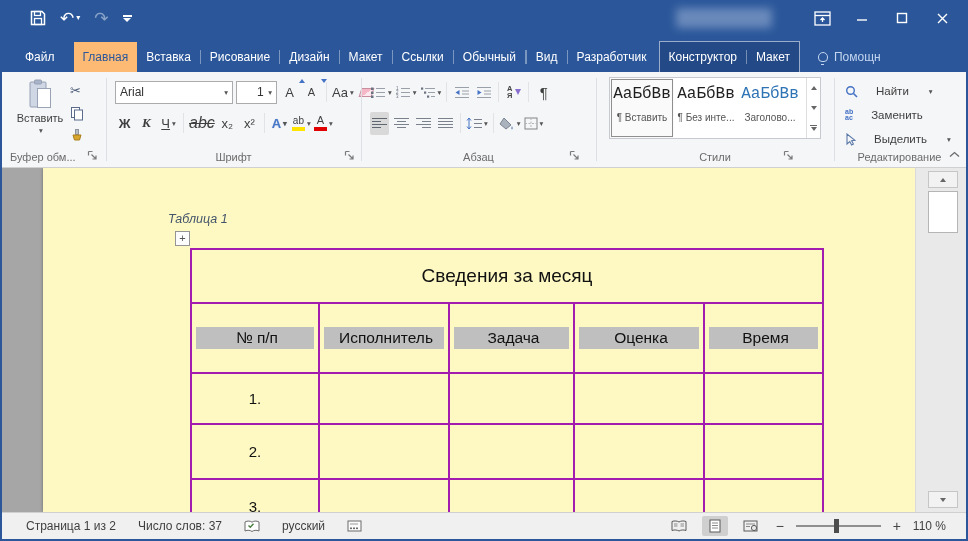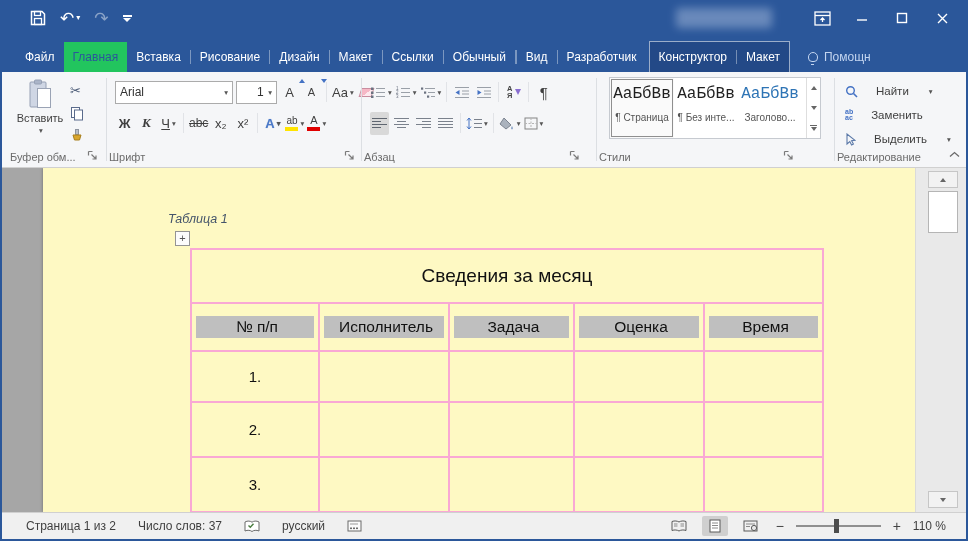--- a/index.html
+++ b/index.html
@@ -18,52 +18,52 @@
   .title-text { position:absolute; left:253px; top:0; height:36px; line-height:36px; font-size:13px; white-space:nowrap; color:#fff; }
   .blurbox { position:absolute; left:676px; top:8px; width:96px; height:20px; background:#93abd1; opacity:.6; filter:blur(4px); border-radius:3px; }
   .winctl { position:absolute; right:6px; top:0; height:36px; display:flex; align-items:center; }
   .winbtn { width:40px; height:36px; display:flex; align-items:center; justify-content:center; color:#fff; font-size:15px; }
   .winbtn svg { display:block; }
 
   
   .tabrow { position:absolute; left:0; top:36px; width:968px; height:36px; background:#2b579a; display:flex; align-items:flex-end; color:#fff; white-space:nowrap; }
   .tab { height:30px; line-height:30px; padding:0 9px; font-size:12px; }
   .tab.file { margin-left:16px; }
-  .tab.active { background:#22c55e; color:#2b579a; }
+  .tab.active { background:#fdba74; color:#2b579a;margin-left:10px; }
   .tabsep { width:1px; height:14px; background:rgba(255,255,255,.38); margin-bottom:8px; }
   .ctxgrp { display:flex; align-items:flex-end; height:31px; margin-left:3px; border:1px solid rgba(255,255,255,.55); border-bottom:none; background:rgba(15,40,85,.28); }
   .helpbtn { display:flex; align-items:center; gap:6px; height:30px; margin-left:12px; padding:0 6px; color:#c3d5f0; font-size:12px; }
   .bulb { width:10px; height:10px; border:1.5px solid #c3d5f0; border-radius:50% 50% 40% 40%; position:relative; }
   .bulb:after { content:""; position:absolute; left:2px; bottom:-4px; width:3px; height:3px; border-bottom:1.5px solid #c3d5f0; }
 
   
   .ribbon { position:absolute; left:0; top:72px; width:968px; height:96px; background:#f5f6f8; border-bottom:1px solid #d0d0d0; font-size:12px; color:#444; }
   .grp { position:absolute; top:2px; height:92px; }
-  .grp-label { position:absolute; bottom:3px; left:0; right:0; font-size:11px; color:#6b6b6b; white-space:nowrap; }
+  .grp-label { position:absolute; bottom:3px; left:0; right:0; text-align:center; font-size:11px; color:#6b6b6b; white-space:nowrap; }
   .grp-label.left { text-align:left; padding-left:4px; }
   .launcher { position:absolute; bottom:4px; width:12px; height:12px; }
   .vsep { position:absolute; top:6px; bottom:6px; width:1px; background:#dcdfe3; }
   .rrow { position:absolute; left:6px; display:flex; align-items:center; gap:3px; }
   .r1 { top:6px; height:24px; }
   .r2 { top:36px; height:26px; }
   .rbtn { display:flex; align-items:center; justify-content:center; min-width:19px; height:23px; font-size:13px; color:#3f3f3f; border-radius:2px; }
   .rbtn.toggled { background:#d9d9d9; }
   .dd { font-size:7.5px; color:#555; margin-left:2px; }
   .isep { width:1px; height:20px; background:#e1e3e7; margin:0 2px; }
   .combobox { height:23px; background:#fff; border:1px solid #ababab; display:flex; align-items:center; font-size:12px; color:#333; padding:0 4px; }
   .combobox .cb-val { flex:1; overflow:hidden; }
   .combobox .dd { margin-left:4px; }
 
   .pastebig { position:absolute; left:8px; top:5px; width:52px; height:76px; display:flex; flex-direction:column; align-items:center; gap:2px; border-radius:2px; }
   .pastebig .plabel { font-size:11px; color:#3f3f3f; }
   .cutcol { position:absolute; left:64px; top:8px; display:flex; flex-direction:column; gap:7px; align-items:flex-start; }
   .smallbtn { height:16px; display:flex; align-items:center; font-size:13px; color:#4b5b76; }
 
   .glyph-u { text-decoration:underline; }
-  .glyph-s { text-decoration:line-through; font-size:12px; }
+  .glyph-s { text-decoration:line-through; font-size:16px;font-style:italic; }
   .bold-g { font-weight:bold; }
   .ital-g { font-style:italic; font-family:"Liberation Serif",serif; font-weight:bold; }
   .fx-a { color:#4b79c8; font-weight:bold; text-shadow:0 0 1px #9ab4dd; }
   .stackic { display:flex; flex-direction:column; align-items:center; justify-content:center; line-height:1; }
   .stackic .bar { width:13px; height:4px; margin-top:1px; }
   .yellow { background:#ffe400; }
   .red { background:#e00000; }
   .eraser { width:13px; height:9px; background:linear-gradient(135deg,#f6b8c6 55%,#fde9ee 55%); border:1px solid #c98ea0; transform:skewX(-18deg); }
   .grow-wrap { position:relative; }
   .caret-up { position:absolute; top:-2px; right:-6px; width:0; height:0; border-left:3.5px solid transparent; border-right:3.5px solid transparent; border-bottom:4px solid #4472c4; }
@@ -91,21 +91,21 @@
   .ecol { position:absolute; left:8px; top:6px; display:flex; flex-direction:column; gap:2px; }
   .replace-ic { display:flex; flex-direction:column; font-size:7px; line-height:6.5px; color:#4472c4; font-weight:bold; }
   .collapse-btn { position:absolute; right:8px; bottom:6px; }
 
   
   .docarea { position:absolute; left:0; top:168px; width:968px; height:344px; background:#a6a6a6; overflow:hidden; }
   .page { position:absolute; left:43px; top:0; width:872px; height:344px; background:#fef9c3; box-shadow:0 0 3px rgba(0,0,0,.35); }
   .caption { position:absolute; left:125px; top:44px; font-size:12.5px; font-style:italic; color:#44546a; }
   .tmove { position:absolute; left:132px; top:63px; width:15px; height:15px; border:1px solid #949494; background:#fcfcfc; display:flex; align-items:center; justify-content:center; font-size:11px; color:#555; line-height:1; }
   .doctable { position:absolute; left:147px; top:80px; border-collapse:collapse; table-layout:fixed; width:632px; font-family:"Liberation Sans",sans-serif; }
-  .doctable td, .doctable th { border:2px solid #f9a8d4; padding:4px; vertical-align:middle; font-weight:normal; }
+  .doctable td, .doctable th { border:2px solid #a21caf; padding:4px; vertical-align:middle; font-weight:normal; }
   .tbl-title { text-align:center; font-size:19px; color:#111; }
   .hdr-band { display:block; background:#bfbfbf; font-size:15.5px; color:#111; padding:2px 2px 2px 6px; white-space:nowrap; overflow:hidden; }
   .numcell { text-align:center; font-size:15px; color:#111; }
 
   
   .vscroll { position:absolute; left:915px; top:0; width:51px; height:344px; background:#e9e9e9; border-left:1px solid #dadada; }
   .sbtn { position:absolute; left:12px; width:30px; height:17px; background:#f2f2f2; border:1px solid #c6c6c6; display:flex; align-items:center; justify-content:center; }
   .sthumb { position:absolute; left:12px; top:23px; width:30px; height:42px; background:#fff; border:1px solid #b5b5b5; }
 
   
@@ -470,21 +470,21 @@
         </svg>
     </span>
   </div>
 
   <div class="vsep" style="left:596px;"></div>
 
   <div class="grp" style="left:599px; width:232px;">
     <div class="gal">
       <div class="gitem sel">
         <div class="gprev">АаБбВв</div>
-        <div class="gname">¶ Страница</div>
+        <div class="gname">¶ Вставить</div>
       </div>
       <div class="gitem">
         <div class="gprev">АаБбВв</div>
         <div class="gname">¶ Без инте...</div>
       </div>
       <div class="gitem">
         <div class="gprev hstyle">АаБбВв</div>
         <div class="gname">Заголово...</div>
       </div>
       <div class="gscroll">
@@ -559,21 +559,21 @@
           <col style="width:128px">
           <col style="width:130px">
           <col style="width:125px">
           <col style="width:130px">
           <col style="width:119px">
         </colgroup>
       <tbody>
           <tr style="height:54px;">
         <td colspan="5" class="tbl-title">Сведения за месяц</td>
       </tr>
-      <tr style="height:48px;text-align:center;">
+      <tr style="height:70px;text-align:center;">
         <th>
               <span class="hdr-band">№ п/п</span>
             </th>
         <th>
               <span class="hdr-band">Исполнитель</span>
             </th>
         <th>
               <span class="hdr-band">Задача</span>
             </th>
         <th>

